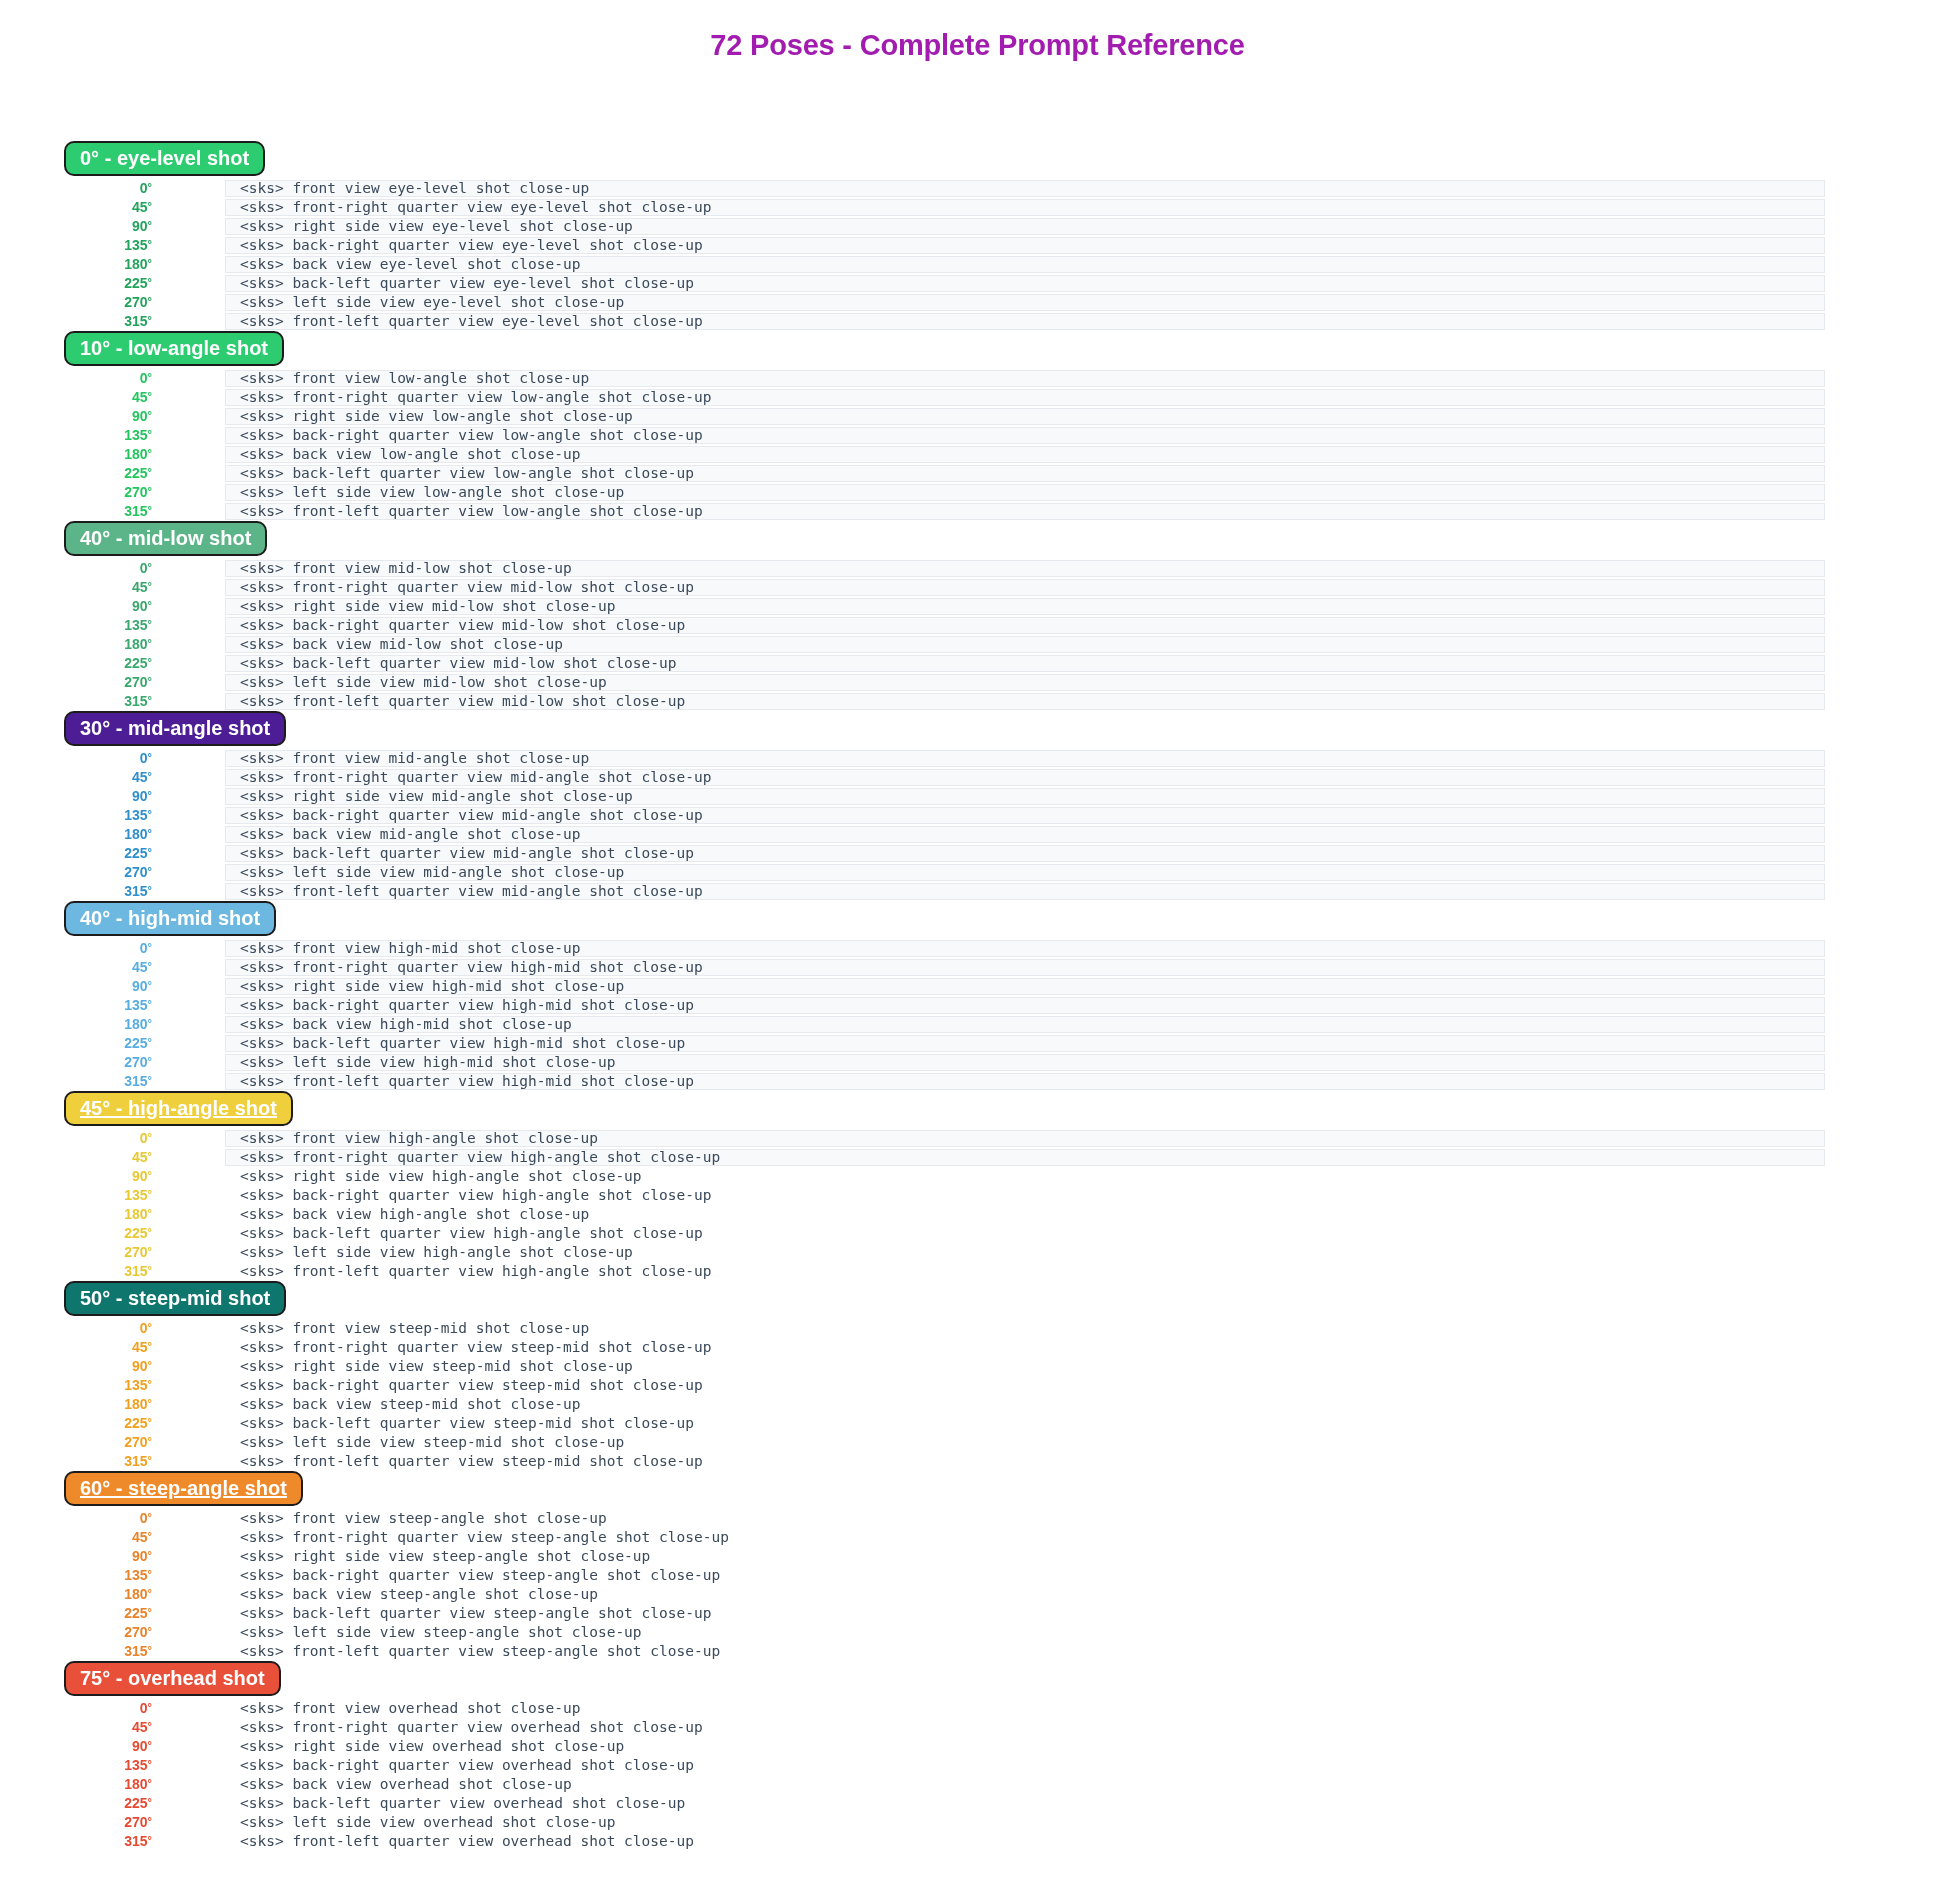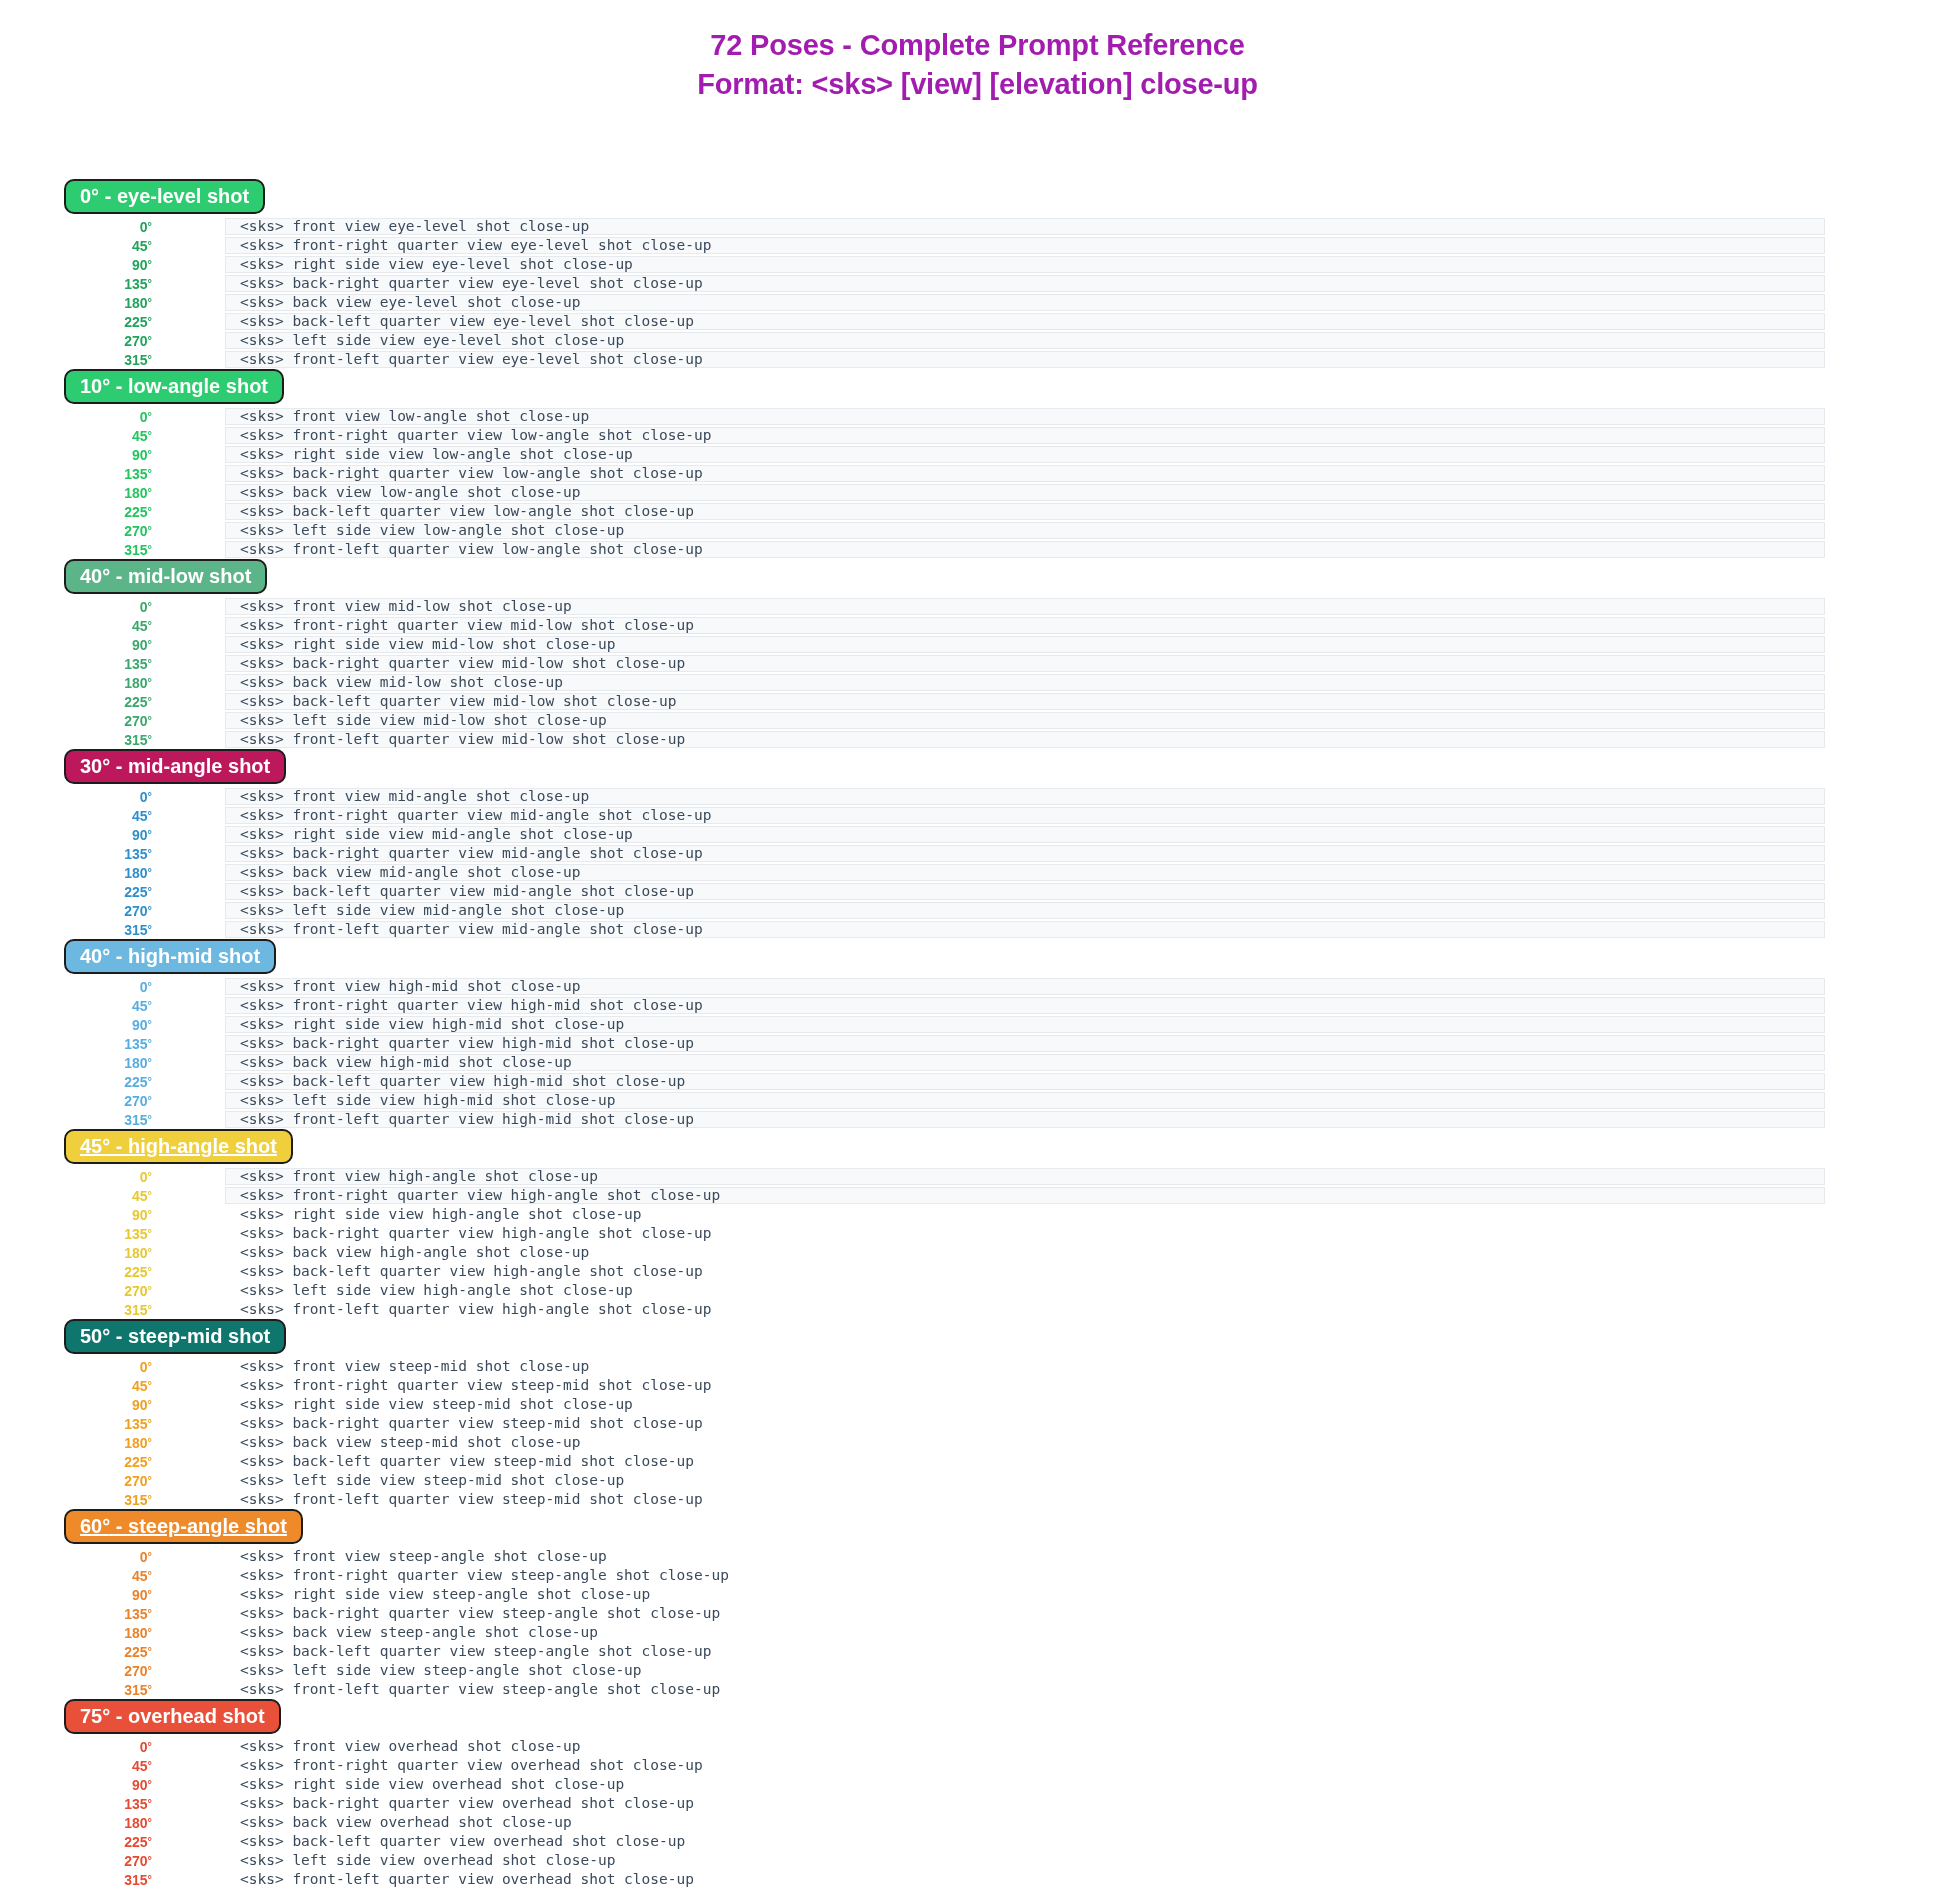--- a/index.html
+++ b/index.html
@@ -106,21 +106,20 @@
     color: #3b4a5a;
     white-space: pre;
     line-height: 1;
   }
 </style>
 </head>
 <body>
 
 <div id="title-block">
   <div class="title-line">72 Poses - Complete Prompt Reference</div>
-  <div class="title-line">Format: &lt;sks&gt; [view] [elevation] close-up</div>
 </div>
 
 <div id="sections">
     <div class="section">
       <div class="section-badge-wrap"><div class="section-badge" style="background: rgb(46, 204, 113);">0° - eye-level shot</div></div>
       <div class="rows">
         <div class="row">
           <div class="stripe"></div>
           <div class="angle" style="color: rgb(34, 163, 92);"><span>0</span><span class="deg">°</span></div>
           <div class="prompt">&lt;sks&gt; front view eye-level shot close-up</div>
@@ -246,21 +245,21 @@
           <div class="prompt">&lt;sks&gt; left side view mid-low shot close-up</div>
         </div>
         <div class="row">
           <div class="stripe"></div>
           <div class="angle" style="color: rgb(58, 167, 109);"><span>315</span><span class="deg">°</span></div>
           <div class="prompt">&lt;sks&gt; front-left quarter view mid-low shot close-up</div>
         </div>
       </div>
     </div>
     <div class="section">
-      <div class="section-badge-wrap"><div class="section-badge" style="background: #be185d;">30° - mid-angle shot</div></div>
+      <div class="section-badge-wrap"><div class="section-badge" style="background: #4c1d95;">30° - mid-angle shot</div></div>
       <div class="rows">
         <div class="row">
           <div class="stripe"></div>
           <div class="angle" style="color: rgb(47, 143, 204);"><span>0</span><span class="deg">°</span></div>
           <div class="prompt">&lt;sks&gt; front view mid-angle shot close-up</div>
         </div>
         <div class="row">
           <div class="stripe"></div>
           <div class="angle" style="color: rgb(47, 143, 204);"><span>45</span><span class="deg">°</span></div>
           <div class="prompt">&lt;sks&gt; front-right quarter view mid-angle shot close-up</div>

